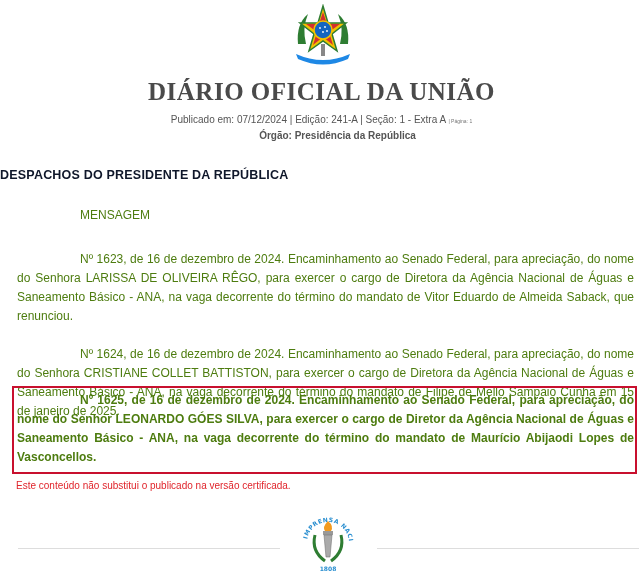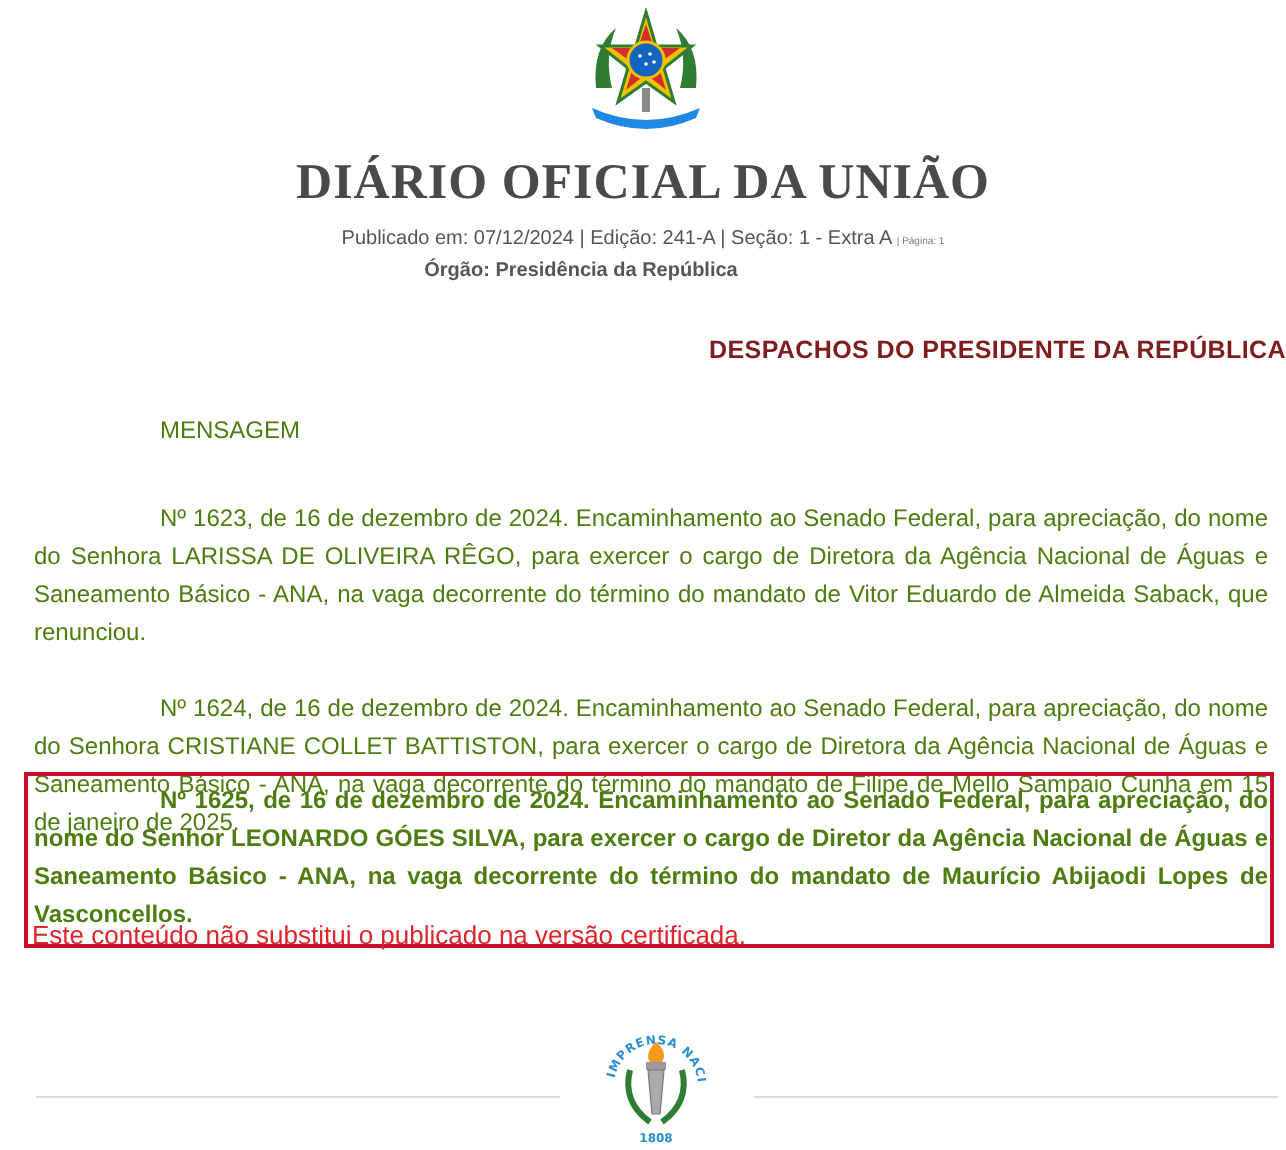--- a/index.html
+++ b/index.html
@@ -13,41 +13,41 @@
     font-family: "Liberation Serif", serif; font-weight: bold; font-size: 25px;
     color: #4a4a4a; letter-spacing: 0.5px;
   }
   .pubinfo {
     position: absolute; left: 0; width: 643px; top: 114px; text-align: center;
     font-size: 10px; color: #555;
   }
   .pubinfo .pg { font-size: 5px; color: #777; }
   .orgao {
     position: absolute; left: 0; width: 581px; top: 130px; text-align: center;
-    font-size: 10px; color: #555; font-weight: bold;
+    font-size: 10px; color: #555; font-weight: bold; padding-left: 47px;
   }
   .section {
-    position: absolute; left: 0; width: 643px; top: 168px; text-align: right;
-    font-size: 12.5px; font-weight: bold; color: #7f1d1d; letter-spacing: 0.2px;
+    position: absolute; left: 0; width: 643px; top: 168px; text-align: left;
+    font-size: 12.5px; font-weight: bold; color: #0f172a; letter-spacing: 0.2px;
   }
   .body-text {
     position: absolute; left: 17px; width: 617px;
     font-size: 12px; line-height: 19px; color: #4d7c0f; text-align: justify;
   }
   .msg { top: 206px; left: 80px; width: 200px; }
   .p1 { top: 250px; }
   .p2 { top: 310px; margin-top: 35px; }
   .p3 { top: 391px; font-weight: bold; }
   .indent { text-indent: 63px; }
   .hl-box {
     position: absolute; left: 12px; top: 386px; width: 625px; height: 88px;
     border: 2px solid #c8102e; box-sizing: border-box;
   }
   .disclaimer {
-    position: absolute; left: 16px; top: 460px; font-size: 13px; color: #e0242b;
+    position: absolute; left: 16px; top: 480px; font-size: 10px; color: #e0242b;
   }
   .footer-line { position: absolute; top: 548px; height: 1px; background: #ddd; }
   .fl-left { left: 18px; width: 262px; }
   .fl-right { left: 377px; width: 262px; }
   .footer-logo { position: absolute; left: 299px; top: 509px; width: 58px; height: 66px; }
 </style>
 </head>
 <body>
 
 <div class="crest">

